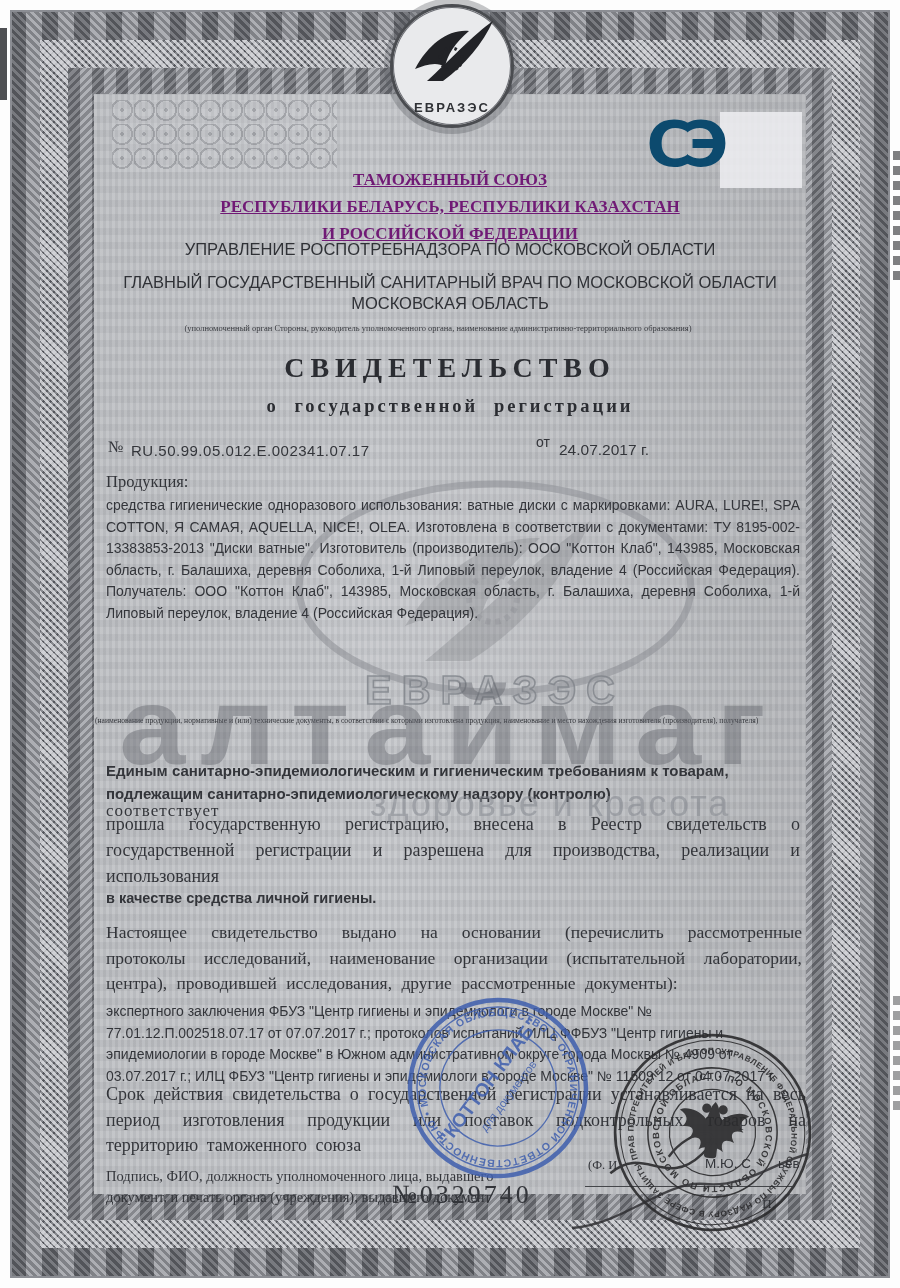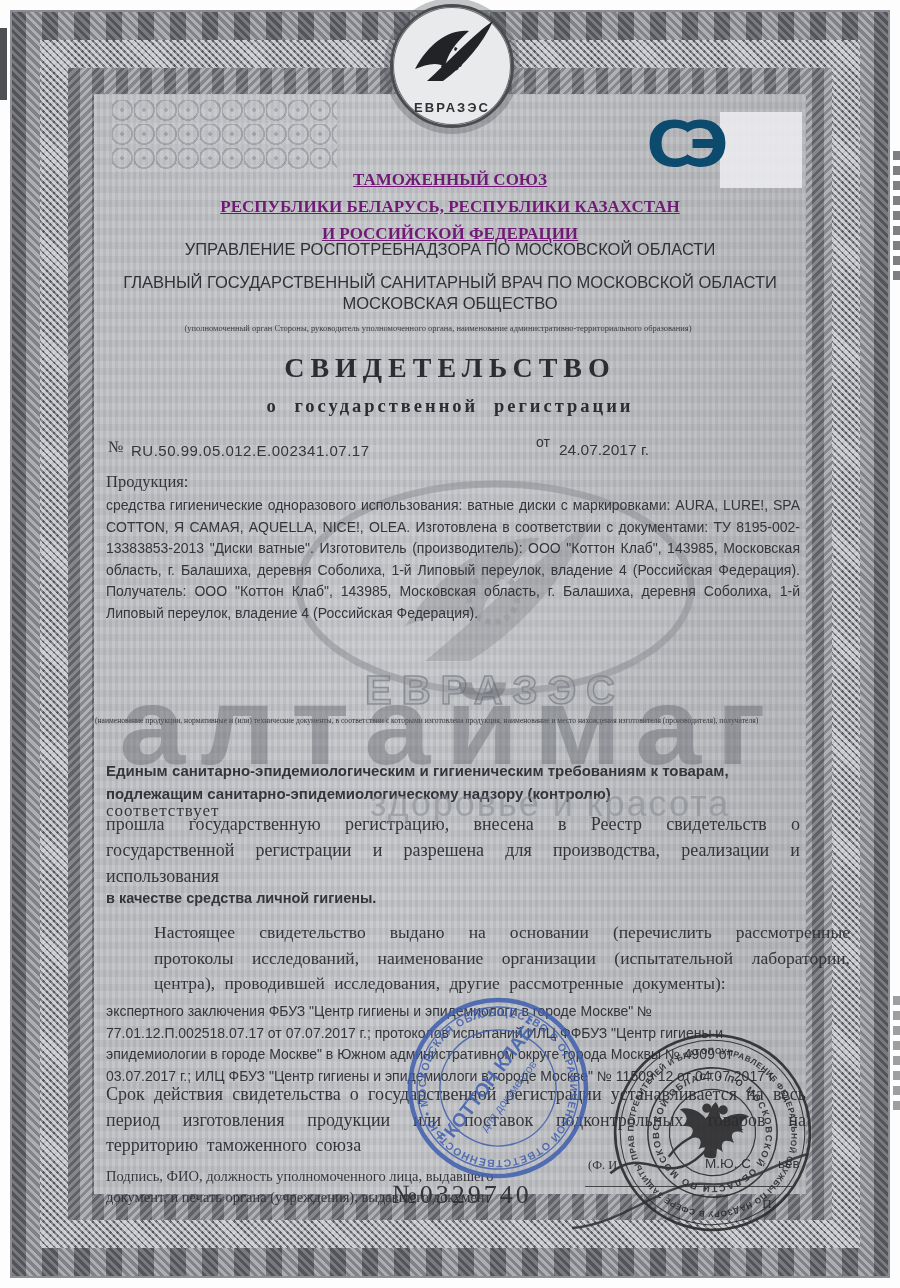--- a/index.html
+++ b/index.html
@@ -90,21 +90,21 @@
   <div class="abs guilloche-patch"></div>
   <div class="abs se-mark ctr">СЭ</div>
   <div class="abs white-square"></div>
 
   <div class="abs ser ctr union-line" style="top:170px;">ТАМОЖЕННЫЙ СОЮЗ</div>
   <div class="abs ser ctr union-line" style="top:197px;">РЕСПУБЛИКИ БЕЛАРУСЬ, РЕСПУБЛИКИ КАЗАХСТАН</div>
   <div class="abs ser ctr union-line" style="top:224px;">И РОССИЙСКОЙ ФЕДЕРАЦИИ</div>
 
   <div class="abs san ctr auth-line" style="top:240px;">УПРАВЛЕНИЕ РОСПОТРЕБНАДЗОРА ПО МОСКОВСКОЙ ОБЛАСТИ</div>
   <div class="abs san ctr auth-line" style="top:273px;">ГЛАВНЫЙ ГОСУДАРСТВЕННЫЙ САНИТАРНЫЙ ВРАЧ ПО МОСКОВСКОЙ ОБЛАСТИ</div>
-  <div class="abs san ctr auth-line" style="top:294px;">МОСКОВСКАЯ ОБЩЕСТВО</div>
+  <div class="abs san ctr auth-line" style="top:294px;">МОСКОВСКАЯ ОБЛАСТЬ</div>
 
   <div class="abs ser ctr note" style="top:323px;">(уполномоченный орган Стороны, руководитель уполномоченного органа, наименование административно-территориального образования)</div>
 
   <div class="abs ser ctr title-main">СВИДЕТЕЛЬСТВО</div>
   <div class="abs ser ctr title-sub">о государственной регистрации</div>
 
   <div class="abs ser body-text" style="left:108px;top:438px;font-size:16px;">№</div>
   <div class="abs san body-text" style="left:131px;top:442px;font-size:15px;letter-spacing:.5px;">RU.50.99.05.012.E.002341.07.17</div>
   <div class="abs san body-text" style="left:536px;top:434px;font-size:14px;">от</div>
   <div class="abs san body-text" style="left:559px;top:441px;font-size:15.5px;">24.07.2017 г.</div>
@@ -123,21 +123,21 @@
   <div class="abs wm-label" style="left:285px;width:420px;top:668px;">ЕВРАЗЭС</div>
   <div class="abs wm-brand">алтаймаг</div>
   <div class="abs wm-tagline">здоровье и красота</div>
 
   <div class="abs ser body-text" style="left:95px;top:716px;width:712px;font-size:7.6px;white-space:nowrap;">(наименование продукции, нормативные и (или) технические документы, в соответствии с которыми изготовлена продукция, наименование и место нахождения изготовителя (производителя), получателя)</div>
   <div class="abs ser body-text" style="left:106px;top:760px;font-size:17px;letter-spacing:1px;margin-top:41px;">соответствует</div>
   <div class="abs san body-text" style="left:106px;top:759px;width:670px;font-size:15px;font-weight:bold;line-height:23px;">Единым санитарно-эпидемиологическим и гигиеническим требованиям к товарам, подлежащим санитарно-эпидемиологическому надзору (контролю)</div>
   <div class="abs ser jst body-text" style="left:106px;top:811px;width:694px;font-size:18px;line-height:26px;word-spacing:7px;">прошла государственную регистрацию, внесена в Реестр свидетельств о государственной регистрации и разрешена для производства, реализации и использования</div>
   <div class="abs san body-text" style="left:106px;top:890px;font-size:14.5px;font-weight:bold;">в качестве средства личной гигиены.</div>
 
-  <div class="abs ser jst body-text" style="left:106px;top:920px;width:696px;font-size:17.5px;line-height:25.5px;word-spacing:5px;margin-left:48px;">Настоящее свидетельство выдано на основании (перечислить рассмотренные протоколы исследований, наименование организации (испытательной лаборатории, центра), проводившей исследования, другие рассмотренные документы):</div>
+  <div class="abs ser jst body-text" style="left:106px;top:920px;width:696px;font-size:17.5px;line-height:25.5px;word-spacing:5px;">Настоящее свидетельство выдано на основании (перечислить рассмотренные протоколы исследований, наименование организации (испытательной лаборатории, центра), проводившей исследования, другие рассмотренные документы):</div>
   <div class="abs san body-text" style="left:106px;top:1001px;width:700px;font-size:14px;line-height:21.5px;">экспертного заключения ФБУЗ "Центр гигиены и эпидемиологи в городе Москве" № 77.01.12.П.002518.07.17 от 07.07.2017 г.; протоколов испытаний ИЛЦ ФФБУЗ "Центр гигиены и эпидемиологии в городе Москве" в Южном административном округе города Москвы № 4909 от 03.07.2017 г.; ИЛЦ ФБУЗ "Центр гигиены и эпидемиологи в городе Москве" № 11509 12 от 04.07.2017 г.</div>
 
   <div class="abs ser jst body-text" style="left:106px;top:1082px;width:700px;font-size:18px;line-height:25.5px;word-spacing:4px;">Срок действия свидетельства о государственной регистрации устанавливается на весь период изготовления продукции или поставок подконтрольных товаров на территорию таможенного союза</div>
 
   <div class="abs ser body-text" style="left:106px;top:1166px;width:420px;font-size:14.5px;line-height:20.5px;">Подпись, ФИО, должность уполномоченного лица, выдавшего документ, и печать органа (учреждения), выдавшего документ</div>
   <div class="abs sig-line"></div>
   <div class="abs ser body-text" style="left:588px;top:1158px;font-size:12.5px;">(Ф. И</div>
   <div class="abs san body-text" style="left:705px;top:1156px;font-size:13.5px;z-index:4;">М.Ю. С</div>
   <div class="abs san body-text" style="left:778px;top:1156px;font-size:13.5px;z-index:4;">ьев</div>
   <div class="abs ser body-text" style="left:762px;top:1196px;font-size:13.5px;z-index:4;">П.</div>

